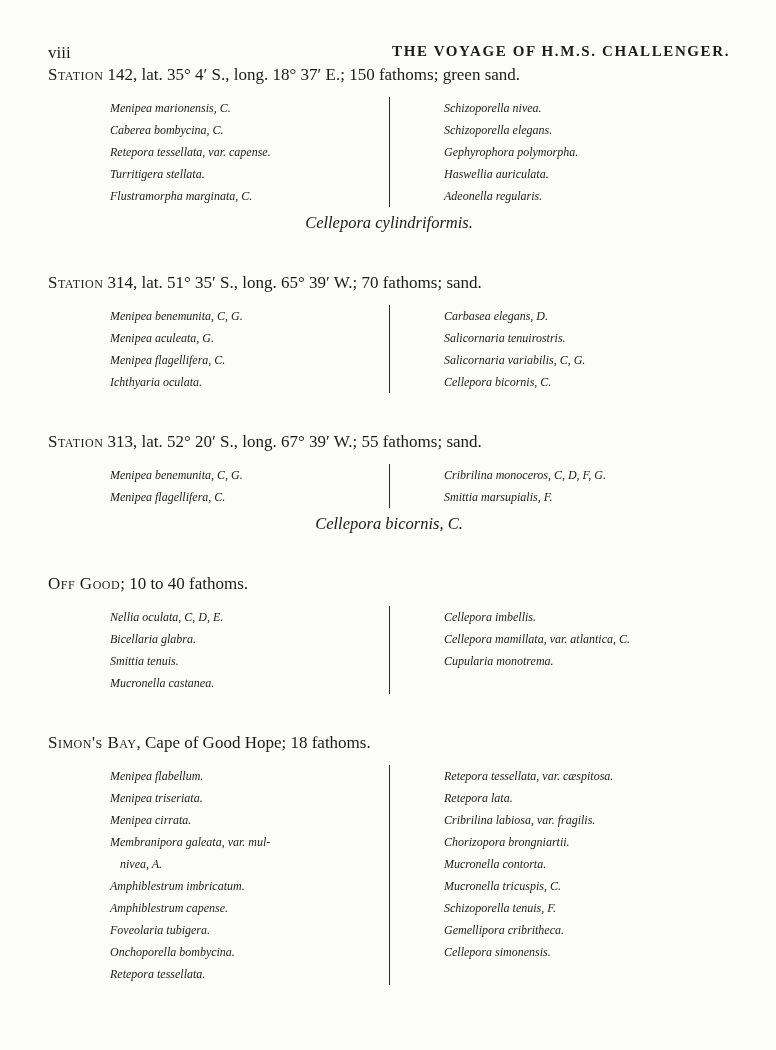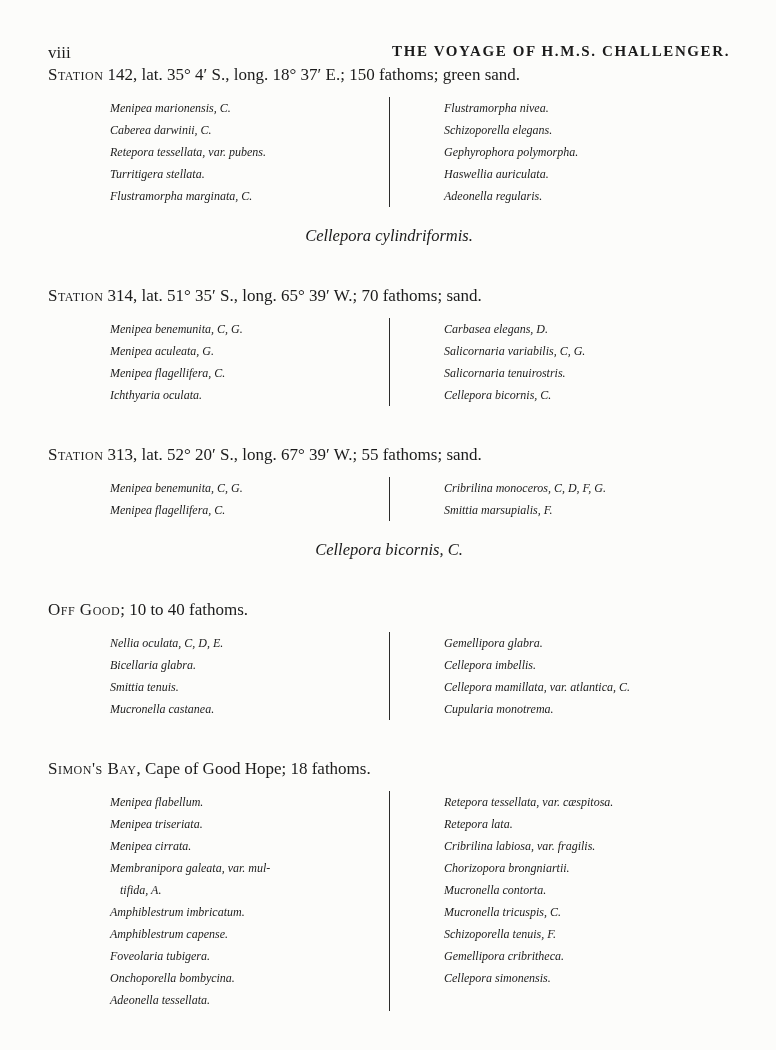--- a/index.html
+++ b/index.html
@@ -31,56 +31,56 @@
   }
   .col.left  { width: 341px; padding-left: 62px; }
   .col.right { flex: 1; padding-left: 54px; }
   .divider { width: 1px; background: #2b2b2b; }
 
   .line { display: block; white-space: nowrap; }
   .line.cont { padding-left: 10px; }
 
   .centered-species {
     text-align: center; font-style: italic;
-    font-size: 16.5px; line-height: 22px; margin-top: 18px;
+    font-size: 16.5px; line-height: 22px; margin-top: 5px;
   }
 </style>
 </head>
 <body>
 
 <div class="page">
   <header class="page-header">
     <span class="page-number">viii</span>
     <span class="running-title">THE VOYAGE OF H.M.S. CHALLENGER.</span>
   </header>
   <main id="sections">
       <section class="entry">
         <div class="heading"><span class="smallcaps">Station</span><span> 142, lat. 35° 4′ S., long. 18° 37′ E.; 150 fathoms; green sand.</span></div>
         <div class="columns">
           <ul class="col left">
             <li>
               <span class="line">Menipea marionensis, C.</span>
             </li>
             <li>
-              <span class="line">Caberea darwinii, C.</span>
-            </li>
-            <li>
-              <span class="line">Retepora tessellata, var. pubens.</span>
+              <span class="line">Caberea bombycina, C.</span>
+            </li>
+            <li>
+              <span class="line">Retepora tessellata, var. capense.</span>
             </li>
             <li>
               <span class="line">Turritigera stellata.</span>
             </li>
             <li>
               <span class="line">Flustramorpha marginata, C.</span>
             </li>
           </ul>
           <div class="divider"></div>
           <ul class="col right">
             <li>
-              <span class="line">Flustramorpha nivea.</span>
+              <span class="line">Schizoporella nivea.</span>
             </li>
             <li>
               <span class="line">Schizoporella elegans.</span>
             </li>
             <li>
               <span class="line">Gephyrophora polymorpha.</span>
             </li>
             <li>
               <span class="line">Haswellia auriculata.</span>
             </li>
@@ -107,26 +107,26 @@
             <li>
               <span class="line">Ichthyaria oculata.</span>
             </li>
           </ul>
           <div class="divider"></div>
           <ul class="col right">
             <li>
               <span class="line">Carbasea elegans, D.</span>
             </li>
             <li>
+              <span class="line">Salicornaria tenuirostris.</span>
+            </li>
+            <li>
               <span class="line">Salicornaria variabilis, C, G.</span>
             </li>
             <li>
-              <span class="line">Salicornaria tenuirostris.</span>
-            </li>
-            <li>
               <span class="line">Cellepora bicornis, C.</span>
             </li>
           </ul>
         </div>
       </section>
       <section class="entry">
         <div class="heading"><span class="smallcaps">Station</span><span> 313, lat. 52° 20′ S., long. 67° 39′ W.; 55 fathoms; sand.</span></div>
         <div class="columns">
           <ul class="col left">
             <li>
@@ -161,23 +161,20 @@
             <li>
               <span class="line">Smittia tenuis.</span>
             </li>
             <li>
               <span class="line">Mucronella castanea.</span>
             </li>
           </ul>
           <div class="divider"></div>
           <ul class="col right">
             <li>
-              <span class="line">Gemellipora glabra.</span>
-            </li>
-            <li>
               <span class="line">Cellepora imbellis.</span>
             </li>
             <li>
               <span class="line">Cellepora mamillata, var. atlantica, C.</span>
             </li>
             <li>
               <span class="line">Cupularia monotrema.</span>
             </li>
           </ul>
         </div>
@@ -190,36 +187,36 @@
               <span class="line">Menipea flabellum.</span>
             </li>
             <li>
               <span class="line">Menipea triseriata.</span>
             </li>
             <li>
               <span class="line">Menipea cirrata.</span>
             </li>
             <li>
               <span class="line">Membranipora galeata, var. mul-</span>
-              <span class="line cont">tifida, A.</span>
+              <span class="line cont">nivea, A.</span>
             </li>
             <li>
               <span class="line">Amphiblestrum imbricatum.</span>
             </li>
             <li>
               <span class="line">Amphiblestrum capense.</span>
             </li>
             <li>
               <span class="line">Foveolaria tubigera.</span>
             </li>
             <li>
               <span class="line">Onchoporella bombycina.</span>
             </li>
             <li>
-              <span class="line">Adeonella tessellata.</span>
+              <span class="line">Retepora tessellata.</span>
             </li>
           </ul>
           <div class="divider"></div>
           <ul class="col right">
             <li>
               <span class="line">Retepora tessellata, var. cæspitosa.</span>
             </li>
             <li>
               <span class="line">Retepora lata.</span>
             </li>

